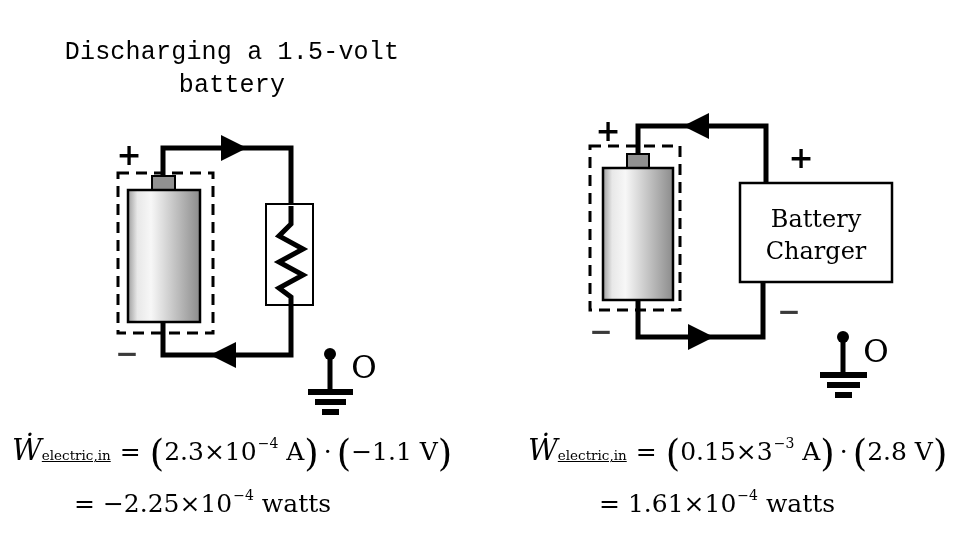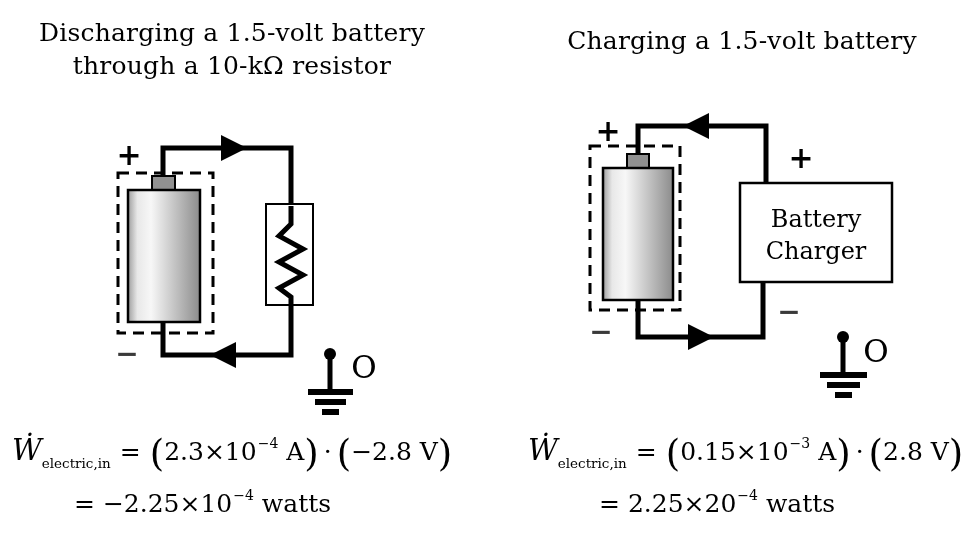--- a/index.html
+++ b/index.html
@@ -23,35 +23,34 @@
   .minus { font: bold 28px "DejaVu Serif", serif; text-anchor: middle; fill:#3a3a3a; }
   .olabel{ font: 31px "DejaVu Serif", serif; text-anchor: middle; fill:#000; }
   .chargerText { font: 24px "DejaVu Serif", serif; text-anchor: middle; fill:#000; }
   .eq {
     position: absolute;
     font-size: 25px;
     white-space: nowrap;
   }
   .eq-l1 { height: 48px; }
   .wvar { font-style: italic; font-size: 29px; }
-  .wsub { font-size: 13.5px; position: relative; top: 8px; margin-right: 7px; }
+  .wsub { font-size: 13.5px; position: relative; top: 0; margin-right: 7px; text-decoration: underline; }
   .eqsign { margin: 0 9px 0 2px; }
   .bp { font-size: 37px; vertical-align: -6px; line-height: 0; }
   .eq sup { font-size: 14px; vertical-align: 12px; line-height: 0; margin-left:1px; }
   .cdot { margin: 0 5px; }
   .eq-l2 { margin-top: 8px; }
   .eq-left  .eq-l2 { margin-left: 62px; }
   .eq-right .eq-l2 { margin-left: 71px; }
 </style>
 </head>
 <body>
 
-<div class="title" style="left:8px; top:16px; width:448px;">
+<div class="title" style="left:8px; top:36px; width:448px;font-family:Liberation Mono, monospace;">
   <div>Discharging a 1.5-volt battery</div>
-  <div>through a 10-kΩ resistor</div>
 </div>
 
 <svg class="circuit" style="left:60px; top:110px;" width="360" height="310" viewBox="0 0 360 310">
   <defs>
     <linearGradient id="battGradL" x1="0" y1="0" x2="1" y2="0">
       <stop offset="0" stop-color="#9e9e9e"></stop>
       <stop offset="0.13" stop-color="#e8e8e8"></stop>
       <stop offset="0.32" stop-color="#f7f7f7"></stop>
       <stop offset="1" stop-color="#8c8c8c"></stop>
     </linearGradient>
@@ -79,29 +78,28 @@
     <rect x="262" y="299" width="17" height="6" fill="#000"></rect>
   </g>
 
   <text x="69" y="55" class="sign">+</text>
   <text x="67" y="253" class="minus">−</text>
   <text x="304" y="268" class="olabel">O</text>
 </svg>
 
 <div class="eq eq-left" style="left:12px; top:433px;">
   <div class="eq-l1">
-    <span class="wvar">Ẇ</span><span class="wsub">electric,in</span><span class="eqsign">=</span><span class="bp">(</span><span>2.3×10</span><sup>−4</sup><span>&nbsp;A</span><span class="bp">)</span><span class="cdot">·</span><span class="bp">(</span><span>−2.8 V</span><span class="bp">)</span>
+    <span class="wvar">Ẇ</span><span class="wsub">electric,in</span><span class="eqsign">=</span><span class="bp">(</span><span>2.3×10</span><sup>−4</sup><span>&nbsp;A</span><span class="bp">)</span><span class="cdot">·</span><span class="bp">(</span><span>−1.1 V</span><span class="bp">)</span>
   </div>
   <div class="eq-l2">
     <span>= −2.25×10</span><sup>−4</sup><span>&nbsp;watts</span>
   </div>
 </div>
 
 <div class="title" style="left:518px; top:24px; width:448px;">
-  <div>Charging a 1.5-volt battery</div>
 </div>
 
 <svg class="circuit" style="left:540px; top:105px;" width="400" height="310" viewBox="0 0 400 310">
   <defs>
     <linearGradient id="battGradR" x1="0" y1="0" x2="1" y2="0">
       <stop offset="0" stop-color="#9e9e9e"></stop>
       <stop offset="0.13" stop-color="#e8e8e8"></stop>
       <stop offset="0.32" stop-color="#f7f7f7"></stop>
       <stop offset="1" stop-color="#8c8c8c"></stop>
     </linearGradient>
@@ -132,18 +130,18 @@
 
   <text x="68" y="36" class="sign">+</text>
   <text x="261" y="63" class="sign">+</text>
   <text x="61" y="236" class="minus">−</text>
   <text x="249" y="216" class="minus">−</text>
   <text x="336" y="257" class="olabel">O</text>
 </svg>
 
 <div class="eq eq-right" style="left:528px; top:433px;">
   <div class="eq-l1">
-    <span class="wvar">Ẇ</span><span class="wsub">electric,in</span><span class="eqsign">=</span><span class="bp">(</span><span>0.15×10</span><sup>−3</sup><span>&nbsp;A</span><span class="bp">)</span><span class="cdot">·</span><span class="bp">(</span><span>2.8 V</span><span class="bp">)</span>
+    <span class="wvar">Ẇ</span><span class="wsub">electric,in</span><span class="eqsign">=</span><span class="bp">(</span><span>0.15×3</span><sup>−3</sup><span>&nbsp;A</span><span class="bp">)</span><span class="cdot">·</span><span class="bp">(</span><span>2.8 V</span><span class="bp">)</span>
   </div>
   <div class="eq-l2">
-    <span>= 2.25×20</span><sup>−4</sup><span>&nbsp;watts</span>
+    <span>= 1.61×10</span><sup>−4</sup><span>&nbsp;watts</span>
   </div>
 </div>
 
 </body></html>

